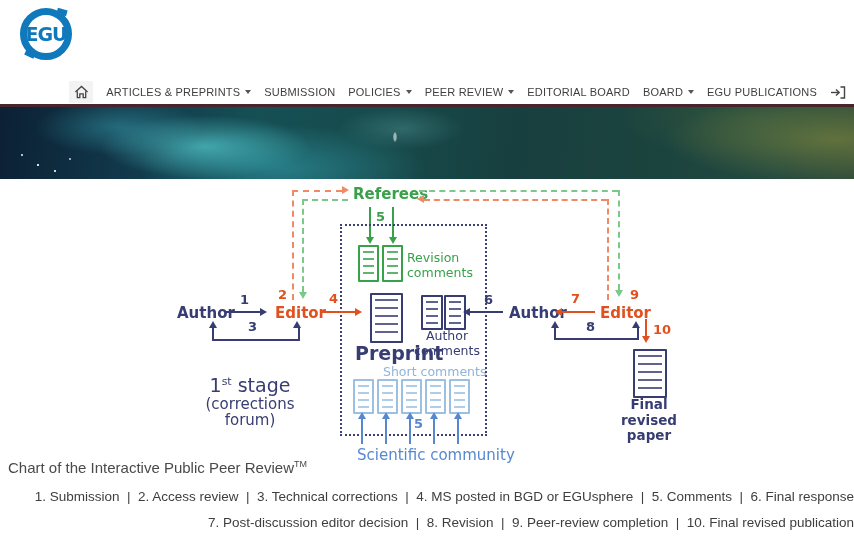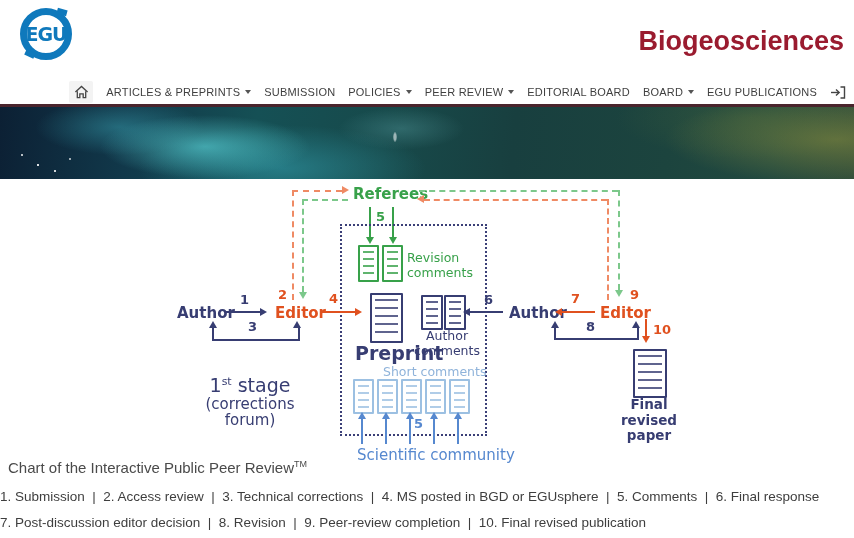--- a/index.html
+++ b/index.html
@@ -74,37 +74,36 @@
   .small-lab{font-size:12.5px;line-height:15px;}
   .stage{text-align:center;color:#373d72;}
   .stage .t{font-size:19px;}
   .stage .t sup{font-size:11px;}
   .stage .s{font-size:15px;line-height:16px;}
   .ctr{text-align:center;}
 
   
   .caption{padding-left:8px;font-size:15px;color:#4a4a4a;line-height:20px;}
   .caption sup{font-size:9px;}
-  .legend{margin-top:6px;text-align:left;font-size:13.5px;color:#3e3e3e;
+  .legend{margin-top:6px;text-align:right;font-size:13.5px;color:#3e3e3e;
           line-height:26px;white-space:pre;}
 </style>
 </head>
 <body>
 
 <div class="page">
 
   <div class="header">
     <div class="logo-link">
       <div class="logo-mark">
         <div class="logo-tab1"></div>
         <div class="logo-tab2"></div>
         <span class="egu">EGU</span>
       </div>
     </div>
-    <div class="journal-title">Biogeosciences</div>
   </div>
 
   <div class="nav">
     <div class="home-btn">
       <svg width="15" height="14" viewBox="0 0 16 15" fill="none" stroke="#444" stroke-width="1.4">
         <path d="M1.5 7.5 L8 1.5 L14.5 7.5"></path>
           <path d="M3.5 6.8 V13.5 H6.2 V9.5 H9.8 V13.5 H12.5 V6.8"></path>
       </svg>
     </div>
     <div class="nav-item">

